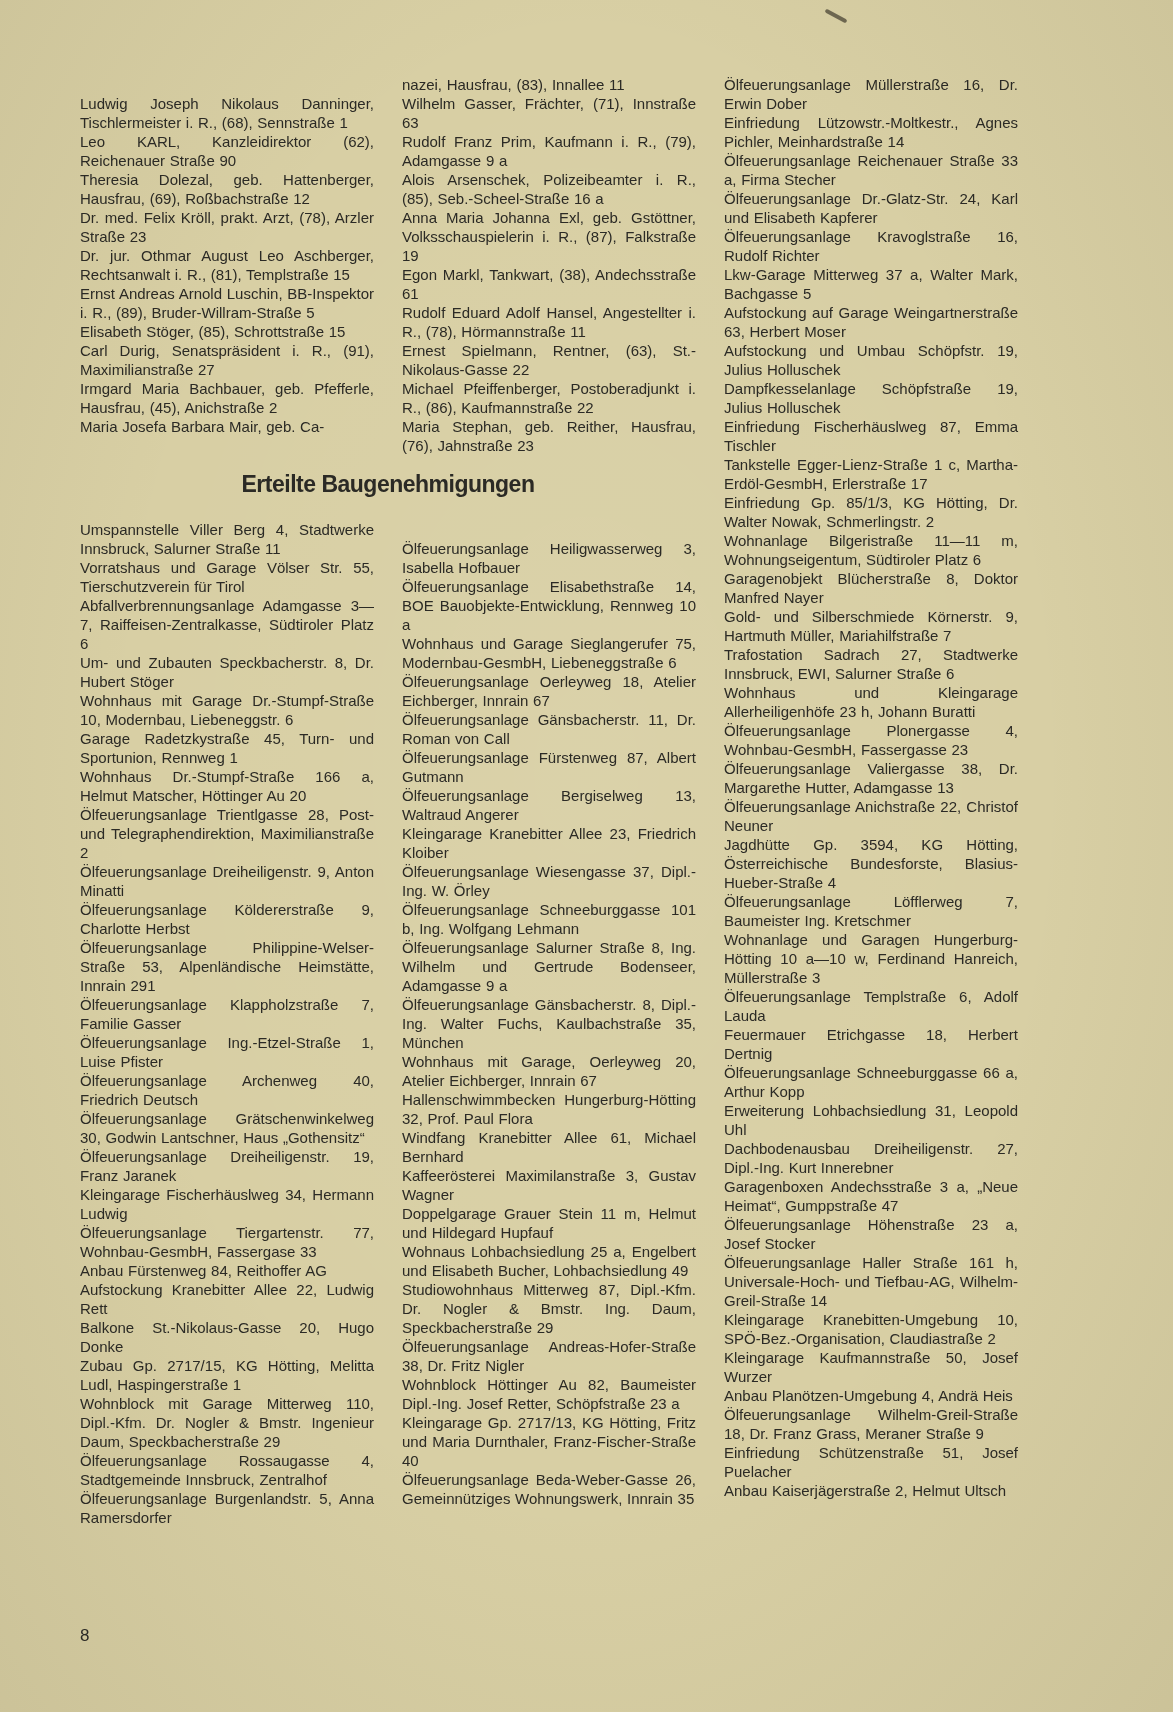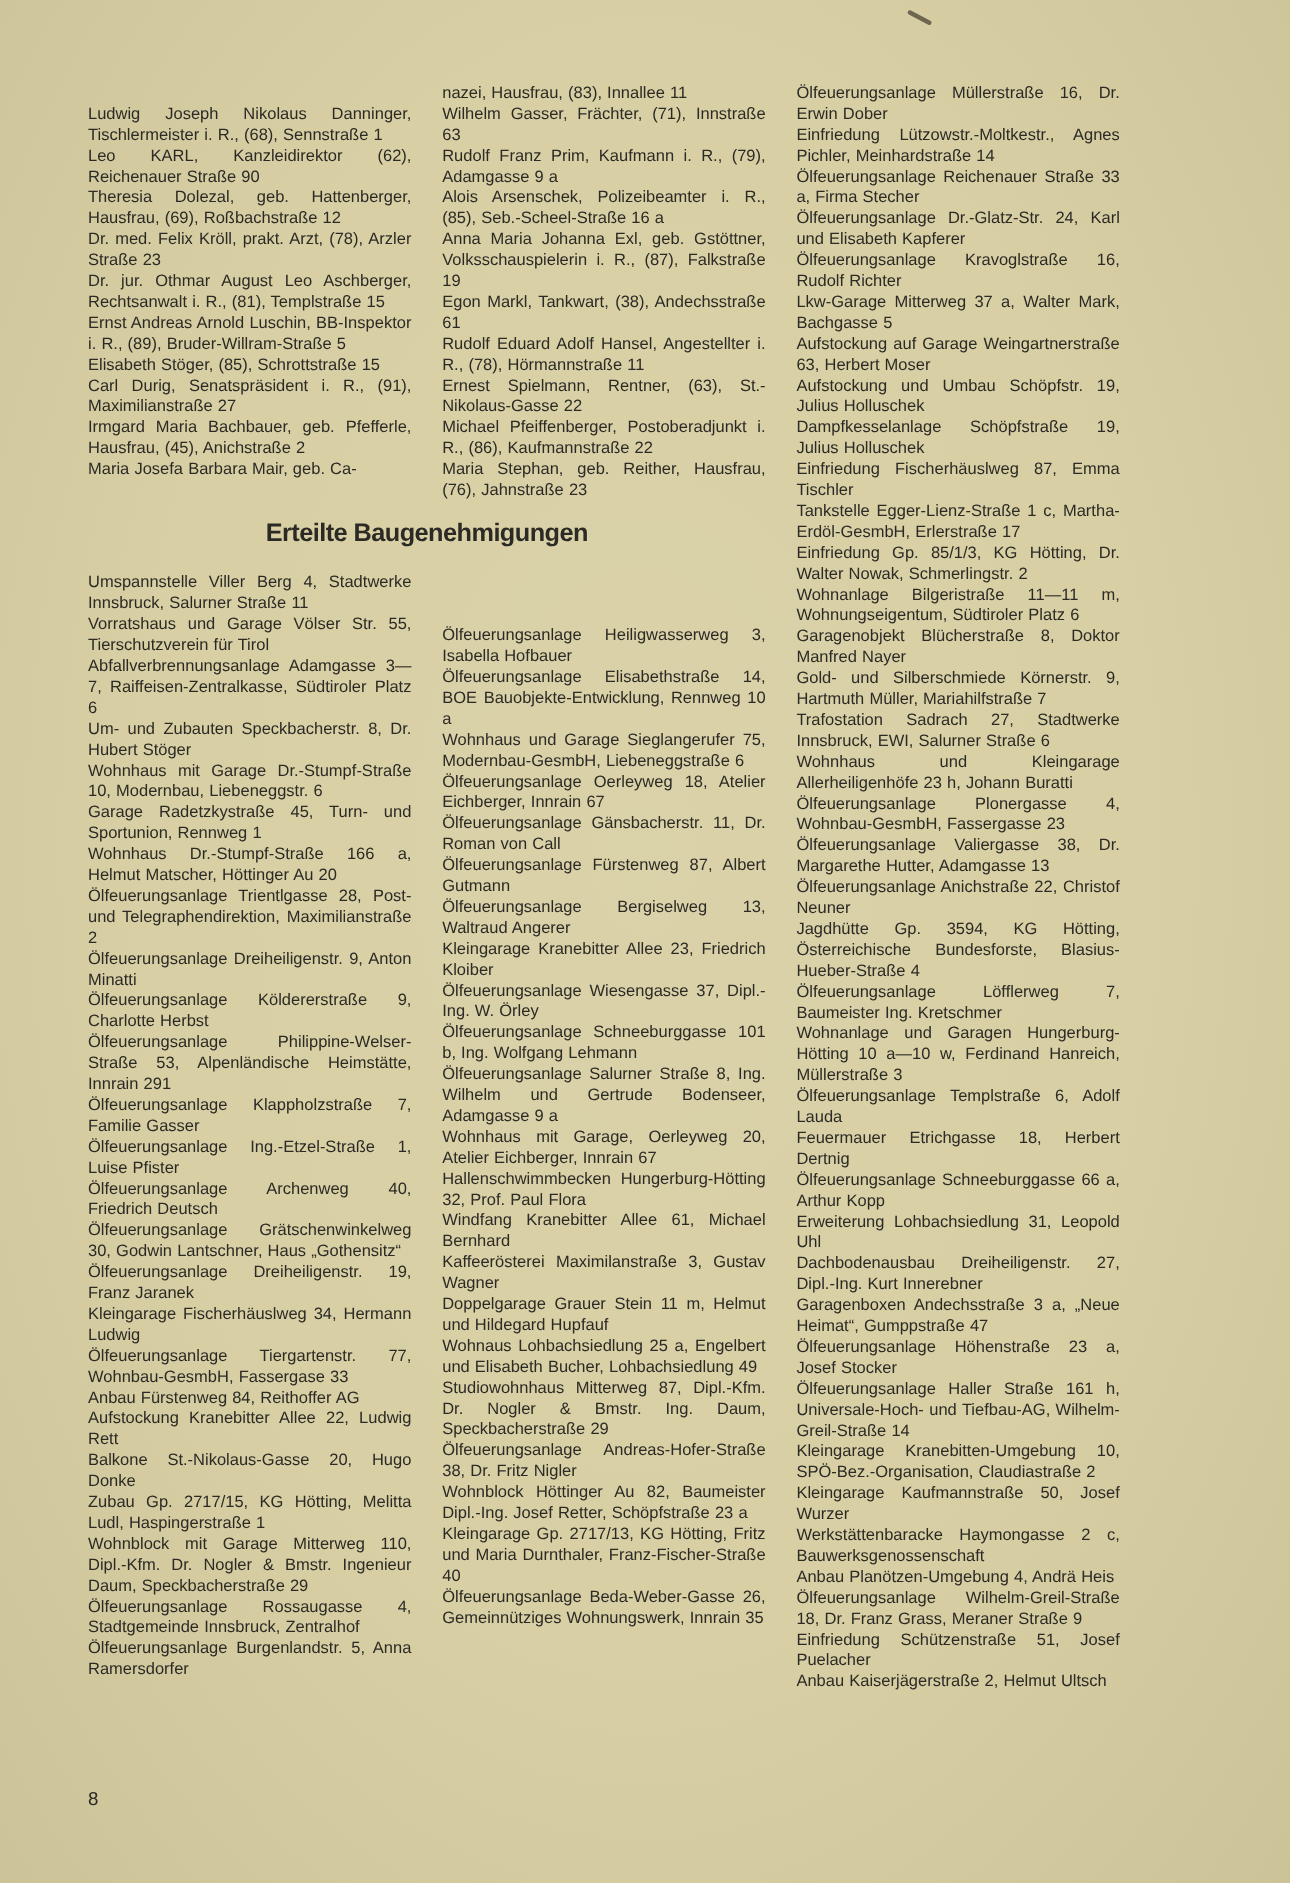--- a/index.html
+++ b/index.html
@@ -139,20 +139,21 @@
             <p class="entry">Ölfeuerungsanlage Elisabethstraße 14, BOE Bauobjekte-Entwicklung, Rennweg 10 a</p>
             <p class="entry">Wohnhaus und Garage Sieglangerufer 75, Modernbau-GesmbH, Liebeneggstraße 6</p>
             <p class="entry">Ölfeuerungsanlage Oerleyweg 18, Atelier Eichberger, Innrain 67</p>
             <p class="entry">Ölfeuerungsanlage Gänsbacherstr. 11, Dr. Roman von Call</p>
             <p class="entry">Ölfeuerungsanlage Fürstenweg 87, Albert Gutmann</p>
             <p class="entry">Ölfeuerungsanlage Bergiselweg 13, Waltraud Angerer</p>
             <p class="entry">Kleingarage Kranebitter Allee 23, Friedrich Kloiber</p>
             <p class="entry">Ölfeuerungsanlage Wiesengasse 37, Dipl.-Ing. W. Örley</p>
             <p class="entry">Ölfeuerungsanlage Schneeburggasse 101 b, Ing. Wolfgang Lehmann</p>
             <p class="entry">Ölfeuerungsanlage Salurner Straße 8, Ing. Wilhelm und Gertrude Bodenseer, Adamgasse 9 a</p>
+            <p class="entry">Ölfeuerungsanlage Gänsbacherstr. 8, Dipl.-Ing. Walter Fuchs, Kaulbachstraße 35, München</p>
             <p class="entry">Wohnhaus mit Garage, Oerleyweg 20, Atelier Eichberger, Innrain 67</p>
             <p class="entry">Hallenschwimmbecken Hungerburg-Hötting 32, Prof. Paul Flora</p>
             <p class="entry">Windfang Kranebitter Allee 61, Michael Bernhard</p>
             <p class="entry">Kaffeerösterei Maximilanstraße 3, Gustav Wagner</p>
             <p class="entry">Doppelgarage Grauer Stein 11 m, Helmut und Hildegard Hupfauf</p>
             <p class="entry">Wohnaus Lohbachsiedlung 25 a, Engelbert und Elisabeth Bucher, Lohbachsiedlung 49</p>
             <p class="entry">Studiowohnhaus Mitterweg 87, Dipl.-Kfm. Dr. Nogler &amp; Bmstr. Ing. Daum, Speckbacherstraße 29</p>
             <p class="entry">Ölfeuerungsanlage Andreas-Hofer-Straße 38, Dr. Fritz Nigler</p>
             <p class="entry">Wohnblock Höttinger Au 82, Baumeister Dipl.-Ing. Josef Retter, Schöpfstraße 23 a</p>
             <p class="entry">Kleingarage Gp. 2717/13, KG Hötting, Fritz und Maria Durnthaler, Franz-Fischer-Straße 40</p>
@@ -189,21 +190,20 @@
         <p class="entry">Ölfeuerungsanlage Templstraße 6, Adolf Lauda</p>
         <p class="entry">Feuermauer Etrichgasse 18, Herbert Dertnig</p>
         <p class="entry">Ölfeuerungsanlage Schneeburggasse 66 a, Arthur Kopp</p>
         <p class="entry">Erweiterung Lohbachsiedlung 31, Leopold Uhl</p>
         <p class="entry">Dachbodenausbau Dreiheiligenstr. 27, Dipl.-Ing. Kurt Innerebner</p>
         <p class="entry">Garagenboxen Andechsstraße 3 a, „Neue Heimat“, Gumppstraße 47</p>
         <p class="entry">Ölfeuerungsanlage Höhenstraße 23 a, Josef Stocker</p>
         <p class="entry">Ölfeuerungsanlage Haller Straße 161 h, Universale-Hoch- und Tiefbau-AG, Wilhelm-Greil-Straße 14</p>
         <p class="entry">Kleingarage Kranebitten-Umgebung 10, SPÖ-Bez.-Organisation, Claudiastraße 2</p>
         <p class="entry">Kleingarage Kaufmannstraße 50, Josef Wurzer</p>
-        <p class="entry">Werkstättenbaracke Haymongasse 2 c, Bauwerksgenossenschaft</p>
         <p class="entry">Anbau Planötzen-Umgebung 4, Andrä Heis</p>
         <p class="entry">Ölfeuerungsanlage Wilhelm-Greil-Straße 18, Dr. Franz Grass, Meraner Straße 9</p>
         <p class="entry">Einfriedung Schützenstraße 51, Josef Puelacher</p>
         <p class="entry">Anbau Kaiserjägerstraße 2, Helmut Ultsch</p>
       </div>
 
   </div>
 
   <div class="page-number">8</div>
 </div>

